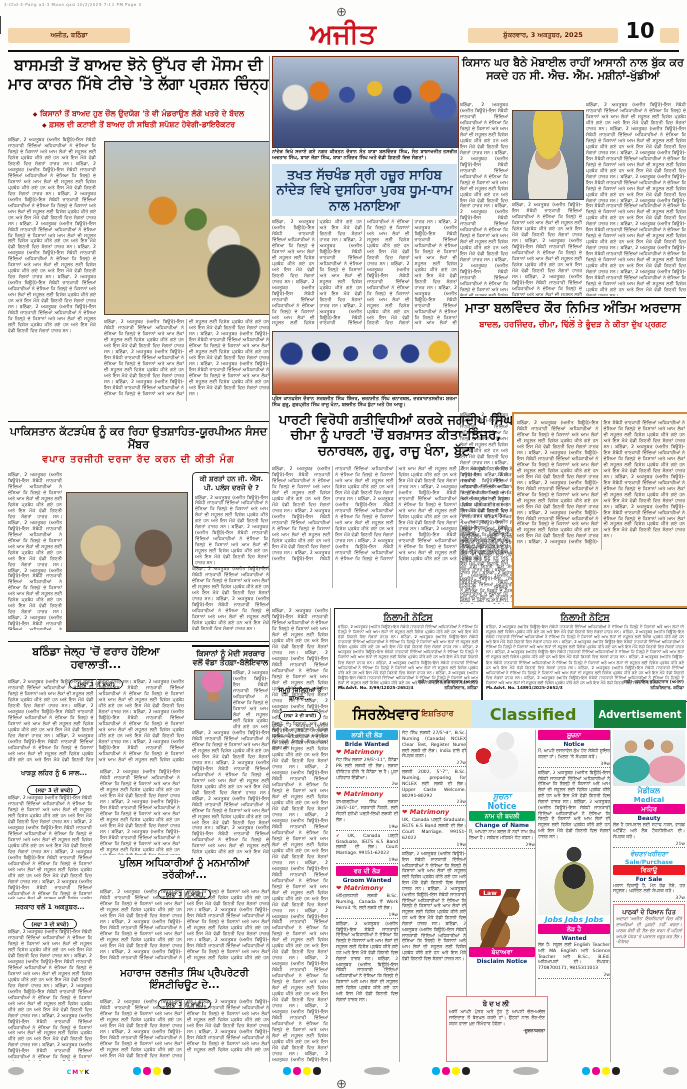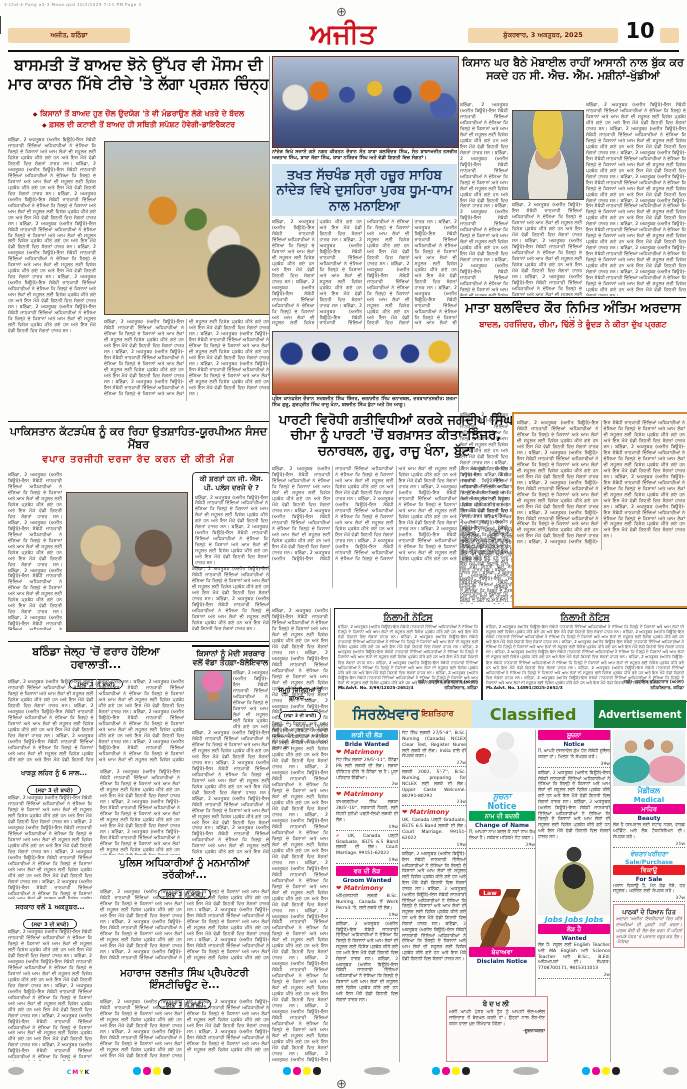--- a/index.html
+++ b/index.html
@@ -257,21 +257,21 @@
     <div class="abs fill" style="left:132px;top:0;width:94px;height:74px;">ਬਠਿੰਡਾ, 2 ਅਕਤੂਬਰ (ਅਜੀਤ ਬਿਊਰੋ)-ਇਸ ਸੰਬੰਧੀ ਜਾਣਕਾਰੀ ਦਿੰਦਿਆਂ ਅਧਿਕਾਰੀਆਂ ਨੇ ਦੱਸਿਆ ਕਿ ਜ਼ਿਲ੍ਹੇ ਦੇ ਕਿਸਾਨਾਂ ਅਤੇ ਆਮ ਲੋਕਾਂ ਦੀ ਸਹੂਲਤ ਲਈ ਵਿਸ਼ੇਸ਼ ਪ੍ਰਬੰਧ ਕੀਤੇ ਗਏ ਹਨ ਅਤੇ ਇਸ ਮੌਕੇ ਵੱਡੀ ਗਿਣਤੀ ਵਿਚ ਸੰਗਤਾਂ ਹਾਜ਼ਰ ਸਨ। ਬਠਿੰਡਾ, 2 ਅਕਤੂਬਰ (ਅਜੀਤ ਬਿਊਰੋ)-ਇਸ ਸੰਬੰਧੀ ਜਾਣਕਾਰੀ ਦਿੰਦਿਆਂ ਅਧਿਕਾਰੀਆਂ ਨੇ ਦੱਸਿਆ ਕਿ ਜ਼ਿਲ੍ਹੇ ਦੇ ਕਿਸਾਨਾਂ ਅਤੇ ਆਮ ਲੋਕਾਂ ਦੀ ਸਹੂਲਤ ਲਈ ਵਿਸ਼ੇਸ਼ ਪ੍ਰਬੰਧ ਕੀਤੇ ਗਏ ਹਨ ਅਤੇ ਇਸ ਮੌਕੇ ਵੱਡੀ ਗਿਣਤੀ ਵਿਚ ਸੰਗਤਾਂ ਹਾਜ਼ਰ ਸਨ। ਬਠਿੰਡਾ, 2 ਅਕਤੂਬਰ (ਅਜੀਤ ਬਿਊਰੋ)-ਇਸ ਸੰਬੰਧੀ ਜਾਣਕਾਰੀ ਦਿੰਦਿਆਂ ਅਧਿਕਾਰੀਆਂ ਨੇ ਦੱਸਿਆ ਕਿ ਜ਼ਿਲ੍ਹੇ ਦੇ ਕਿਸਾਨਾਂ ਅਤੇ ਆਮ ਲੋਕਾਂ ਦੀ ਸਹੂਲਤ ਲਈ ਵਿਸ਼ੇਸ਼ ਪ੍ਰਬੰਧ ਕੀਤੇ ਗਏ ਹਨ ਅਤੇ ਇਸ ਮੌਕੇ ਵੱਡੀ ਗਿਣਤੀ ਵਿਚ ਸੰਗਤਾਂ ਹਾਜ਼ਰ ਸਨ।</div>
   </div>
   <div class="abs fill" style="left:460px;top:412px;width:48px;height:192px;">ਬਠਿੰਡਾ, 2 ਅਕਤੂਬਰ (ਅਜੀਤ ਬਿਊਰੋ)-ਇਸ ਸੰਬੰਧੀ ਜਾਣਕਾਰੀ ਦਿੰਦਿਆਂ ਅਧਿਕਾਰੀਆਂ ਨੇ ਦੱਸਿਆ ਕਿ ਜ਼ਿਲ੍ਹੇ ਦੇ ਕਿਸਾਨਾਂ ਅਤੇ ਆਮ ਲੋਕਾਂ ਦੀ ਸਹੂਲਤ ਲਈ ਵਿਸ਼ੇਸ਼ ਪ੍ਰਬੰਧ ਕੀਤੇ ਗਏ ਹਨ ਅਤੇ ਇਸ ਮੌਕੇ ਵੱਡੀ ਗਿਣਤੀ ਵਿਚ ਸੰਗਤਾਂ ਹਾਜ਼ਰ ਸਨ। ਬਠਿੰਡਾ, 2 ਅਕਤੂਬਰ (ਅਜੀਤ ਬਿਊਰੋ)-ਇਸ ਸੰਬੰਧੀ ਜਾਣਕਾਰੀ ਦਿੰਦਿਆਂ ਅਧਿਕਾਰੀਆਂ ਨੇ ਦੱਸਿਆ ਕਿ ਜ਼ਿਲ੍ਹੇ ਦੇ ਕਿਸਾਨਾਂ ਅਤੇ ਆਮ ਲੋਕਾਂ ਦੀ ਸਹੂਲਤ ਲਈ ਵਿਸ਼ੇਸ਼ ਪ੍ਰਬੰਧ ਕੀਤੇ ਗਏ ਹਨ ਅਤੇ ਇਸ ਮੌਕੇ ਵੱਡੀ ਗਿਣਤੀ ਵਿਚ ਸੰਗਤਾਂ ਹਾਜ਼ਰ ਸਨ। ਬਠਿੰਡਾ, 2 ਅਕਤੂਬਰ (ਅਜੀਤ ਬਿਊਰੋ)-ਇਸ ਸੰਬੰਧੀ ਜਾਣਕਾਰੀ ਦਿੰਦਿਆਂ ਅਧਿਕਾਰੀਆਂ ਨੇ ਦੱਸਿਆ ਕਿ ਜ਼ਿਲ੍ਹੇ ਦੇ ਕਿਸਾਨਾਂ ਅਤੇ ਆਮ ਲੋਕਾਂ ਦੀ ਸਹੂਲਤ ਲਈ ਵਿਸ਼ੇਸ਼ ਪ੍ਰਬੰਧ ਕੀਤੇ ਗਏ ਹਨ ਅਤੇ ਇਸ ਮੌਕੇ ਵੱਡੀ ਗਿਣਤੀ ਵਿਚ ਸੰਗਤਾਂ ਹਾਜ਼ਰ ਸਨ। ਬਠਿੰਡਾ, 2 ਅਕਤੂਬਰ (ਅਜੀਤ ਬਿਊਰੋ)-ਇਸ ਸੰਬੰਧੀ ਜਾਣਕਾਰੀ ਦਿੰਦਿਆਂ ਅਧਿਕਾਰੀਆਂ ਨੇ ਦੱਸਿਆ ਕਿ ਜ਼ਿਲ੍ਹੇ ਦੇ ਕਿਸਾਨਾਂ ਅਤੇ ਆਮ ਲੋਕਾਂ ਦੀ ਸਹੂਲਤ ਲਈ ਵਿਸ਼ੇਸ਼ ਪ੍ਰਬੰਧ ਕੀਤੇ ਗਏ ਹਨ ਅਤੇ ਇਸ ਮੌਕੇ ਵੱਡੀ ਗਿਣਤੀ ਵਿਚ ਸੰਗਤਾਂ ਹਾਜ਼ਰ ਸਨ। ਬਠਿੰਡਾ, 2 ਅਕਤੂਬਰ (ਅਜੀਤ ਬਿਊਰੋ)-ਇਸ ਸੰਬੰਧੀ ਜਾਣਕਾਰੀ ਦਿੰਦਿਆਂ ਅਧਿਕਾਰੀਆਂ ਨੇ ਦੱਸਿਆ ਕਿ ਜ਼ਿਲ੍ਹੇ ਦੇ ਕਿਸਾਨਾਂ ਅਤੇ ਆਮ ਲੋਕਾਂ ਦੀ ਸਹੂਲਤ ਲਈ ਵਿਸ਼ੇਸ਼ ਪ੍ਰਬੰਧ ਕੀਤੇ ਗਏ ਹਨ ਅਤੇ ਇਸ ਮੌਕੇ ਵੱਡੀ ਗਿਣਤੀ ਵਿਚ ਸੰਗਤਾਂ ਹਾਜ਼ਰ ਸਨ। ਬਠਿੰਡਾ, 2 ਅਕਤੂਬਰ (ਅਜੀਤ ਬਿਊਰੋ)-ਇਸ ਸੰਬੰਧੀ ਜਾਣਕਾਰੀ ਦਿੰਦਿਆਂ ਅਧਿਕਾਰੀਆਂ ਨੇ ਦੱਸਿਆ ਕਿ ਜ਼ਿਲ੍ਹੇ ਦੇ ਕਿਸਾਨਾਂ ਅਤੇ ਆਮ ਲੋਕਾਂ ਦੀ ਸਹੂਲਤ ਲਈ ਵਿਸ਼ੇਸ਼ ਪ੍ਰਬੰਧ ਕੀਤੇ ਗਏ ਹਨ ਅਤੇ ਇਸ ਮੌਕੇ ਵੱਡੀ ਗਿਣਤੀ ਵਿਚ ਸੰਗਤਾਂ ਹਾਜ਼ਰ ਸਨ।</div>
 
   <div class="abs obox" style="left:512px;top:412px;width:168px;height:186px;">
     <div class="fill cols2" style="height:130px;margin-top:3px;">ਬਠਿੰਡਾ, 2 ਅਕਤੂਬਰ (ਅਜੀਤ ਬਿਊਰੋ)-ਇਸ ਸੰਬੰਧੀ ਜਾਣਕਾਰੀ ਦਿੰਦਿਆਂ ਅਧਿਕਾਰੀਆਂ ਨੇ ਦੱਸਿਆ ਕਿ ਜ਼ਿਲ੍ਹੇ ਦੇ ਕਿਸਾਨਾਂ ਅਤੇ ਆਮ ਲੋਕਾਂ ਦੀ ਸਹੂਲਤ ਲਈ ਵਿਸ਼ੇਸ਼ ਪ੍ਰਬੰਧ ਕੀਤੇ ਗਏ ਹਨ ਅਤੇ ਇਸ ਮੌਕੇ ਵੱਡੀ ਗਿਣਤੀ ਵਿਚ ਸੰਗਤਾਂ ਹਾਜ਼ਰ ਸਨ। ਬਠਿੰਡਾ, 2 ਅਕਤੂਬਰ (ਅਜੀਤ ਬਿਊਰੋ)-ਇਸ ਸੰਬੰਧੀ ਜਾਣਕਾਰੀ ਦਿੰਦਿਆਂ ਅਧਿਕਾਰੀਆਂ ਨੇ ਦੱਸਿਆ ਕਿ ਜ਼ਿਲ੍ਹੇ ਦੇ ਕਿਸਾਨਾਂ ਅਤੇ ਆਮ ਲੋਕਾਂ ਦੀ ਸਹੂਲਤ ਲਈ ਵਿਸ਼ੇਸ਼ ਪ੍ਰਬੰਧ ਕੀਤੇ ਗਏ ਹਨ ਅਤੇ ਇਸ ਮੌਕੇ ਵੱਡੀ ਗਿਣਤੀ ਵਿਚ ਸੰਗਤਾਂ ਹਾਜ਼ਰ ਸਨ। ਬਠਿੰਡਾ, 2 ਅਕਤੂਬਰ (ਅਜੀਤ ਬਿਊਰੋ)-ਇਸ ਸੰਬੰਧੀ ਜਾਣਕਾਰੀ ਦਿੰਦਿਆਂ ਅਧਿਕਾਰੀਆਂ ਨੇ ਦੱਸਿਆ ਕਿ ਜ਼ਿਲ੍ਹੇ ਦੇ ਕਿਸਾਨਾਂ ਅਤੇ ਆਮ ਲੋਕਾਂ ਦੀ ਸਹੂਲਤ ਲਈ ਵਿਸ਼ੇਸ਼ ਪ੍ਰਬੰਧ ਕੀਤੇ ਗਏ ਹਨ ਅਤੇ ਇਸ ਮੌਕੇ ਵੱਡੀ ਗਿਣਤੀ ਵਿਚ ਸੰਗਤਾਂ ਹਾਜ਼ਰ ਸਨ। ਬਠਿੰਡਾ, 2 ਅਕਤੂਬਰ (ਅਜੀਤ ਬਿਊਰੋ)-ਇਸ ਸੰਬੰਧੀ ਜਾਣਕਾਰੀ ਦਿੰਦਿਆਂ ਅਧਿਕਾਰੀਆਂ ਨੇ ਦੱਸਿਆ ਕਿ ਜ਼ਿਲ੍ਹੇ ਦੇ ਕਿਸਾਨਾਂ ਅਤੇ ਆਮ ਲੋਕਾਂ ਦੀ ਸਹੂਲਤ ਲਈ ਵਿਸ਼ੇਸ਼ ਪ੍ਰਬੰਧ ਕੀਤੇ ਗਏ ਹਨ ਅਤੇ ਇਸ ਮੌਕੇ ਵੱਡੀ ਗਿਣਤੀ ਵਿਚ ਸੰਗਤਾਂ ਹਾਜ਼ਰ ਸਨ। ਬਠਿੰਡਾ, 2 ਅਕਤੂਬਰ (ਅਜੀਤ ਬਿਊਰੋ)-ਇਸ ਸੰਬੰਧੀ ਜਾਣਕਾਰੀ ਦਿੰਦਿਆਂ ਅਧਿਕਾਰੀਆਂ ਨੇ ਦੱਸਿਆ ਕਿ ਜ਼ਿਲ੍ਹੇ ਦੇ ਕਿਸਾਨਾਂ ਅਤੇ ਆਮ ਲੋਕਾਂ ਦੀ ਸਹੂਲਤ ਲਈ ਵਿਸ਼ੇਸ਼ ਪ੍ਰਬੰਧ ਕੀਤੇ ਗਏ ਹਨ ਅਤੇ ਇਸ ਮੌਕੇ ਵੱਡੀ ਗਿਣਤੀ ਵਿਚ ਸੰਗਤਾਂ ਹਾਜ਼ਰ ਸਨ। ਬਠਿੰਡਾ, 2 ਅਕਤੂਬਰ (ਅਜੀਤ ਬਿਊਰੋ)-ਇਸ ਸੰਬੰਧੀ ਜਾਣਕਾਰੀ ਦਿੰਦਿਆਂ ਅਧਿਕਾਰੀਆਂ ਨੇ ਦੱਸਿਆ ਕਿ ਜ਼ਿਲ੍ਹੇ ਦੇ ਕਿਸਾਨਾਂ ਅਤੇ ਆਮ ਲੋਕਾਂ ਦੀ ਸਹੂਲਤ ਲਈ ਵਿਸ਼ੇਸ਼ ਪ੍ਰਬੰਧ ਕੀਤੇ ਗਏ ਹਨ ਅਤੇ ਇਸ ਮੌਕੇ ਵੱਡੀ ਗਿਣਤੀ ਵਿਚ ਸੰਗਤਾਂ ਹਾਜ਼ਰ ਸਨ। ਬਠਿੰਡਾ, 2 ਅਕਤੂਬਰ (ਅਜੀਤ ਬਿਊਰੋ)-ਇਸ ਸੰਬੰਧੀ ਜਾਣਕਾਰੀ ਦਿੰਦਿਆਂ ਅਧਿਕਾਰੀਆਂ ਨੇ ਦੱਸਿਆ ਕਿ ਜ਼ਿਲ੍ਹੇ ਦੇ ਕਿਸਾਨਾਂ ਅਤੇ ਆਮ ਲੋਕਾਂ ਦੀ ਸਹੂਲਤ ਲਈ ਵਿਸ਼ੇਸ਼ ਪ੍ਰਬੰਧ ਕੀਤੇ ਗਏ ਹਨ ਅਤੇ ਇਸ ਮੌਕੇ ਵੱਡੀ ਗਿਣਤੀ ਵਿਚ ਸੰਗਤਾਂ ਹਾਜ਼ਰ ਸਨ। ਬਠਿੰਡਾ, 2 ਅਕਤੂਬਰ (ਅਜੀਤ ਬਿਊਰੋ)-ਇਸ ਸੰਬੰਧੀ ਜਾਣਕਾਰੀ ਦਿੰਦਿਆਂ ਅਧਿਕਾਰੀਆਂ ਨੇ ਦੱਸਿਆ ਕਿ ਜ਼ਿਲ੍ਹੇ ਦੇ ਕਿਸਾਨਾਂ ਅਤੇ ਆਮ ਲੋਕਾਂ ਦੀ ਸਹੂਲਤ ਲਈ ਵਿਸ਼ੇਸ਼ ਪ੍ਰਬੰਧ ਕੀਤੇ ਗਏ ਹਨ ਅਤੇ ਇਸ ਮੌਕੇ ਵੱਡੀ ਗਿਣਤੀ ਵਿਚ ਸੰਗਤਾਂ ਹਾਜ਼ਰ ਸਨ।</div>
   </div>
 
   <div class="abs" style="left:334px;top:700px;width:352px;height:28px;display:flex;">
     <div style="width:138px;background:#f5e5b0;display:flex;align-items:center;justify-content:center;gap:2px;">
-      <span style="font-size:15px;font-weight:bold;color:#0c4a6e;">ਸਿਰਲੇਖਵਾਰ</span>
+      <span style="font-size:15px;font-weight:bold;color:#000000;">ਸਿਰਲੇਖਵਾਰ</span>
       <span style="font-size:8px;font-weight:bold;color:#8a1a10;">ਇਸ਼ਤਿਹਾਰ</span>
     </div>
     <div style="width:122px;background:#cde9f8;display:flex;align-items:center;justify-content:center;">
       <span style="font-size:16px;font-weight:bold;color:#4d7c0f;">Classified</span>
     </div>
     <div style="flex:1;background:#15803d;display:flex;align-items:center;justify-content:center;">
       <span style="font-size:10px;font-weight:bold;color:#fff;">Advertisement</span>
     </div>
   </div>
 

